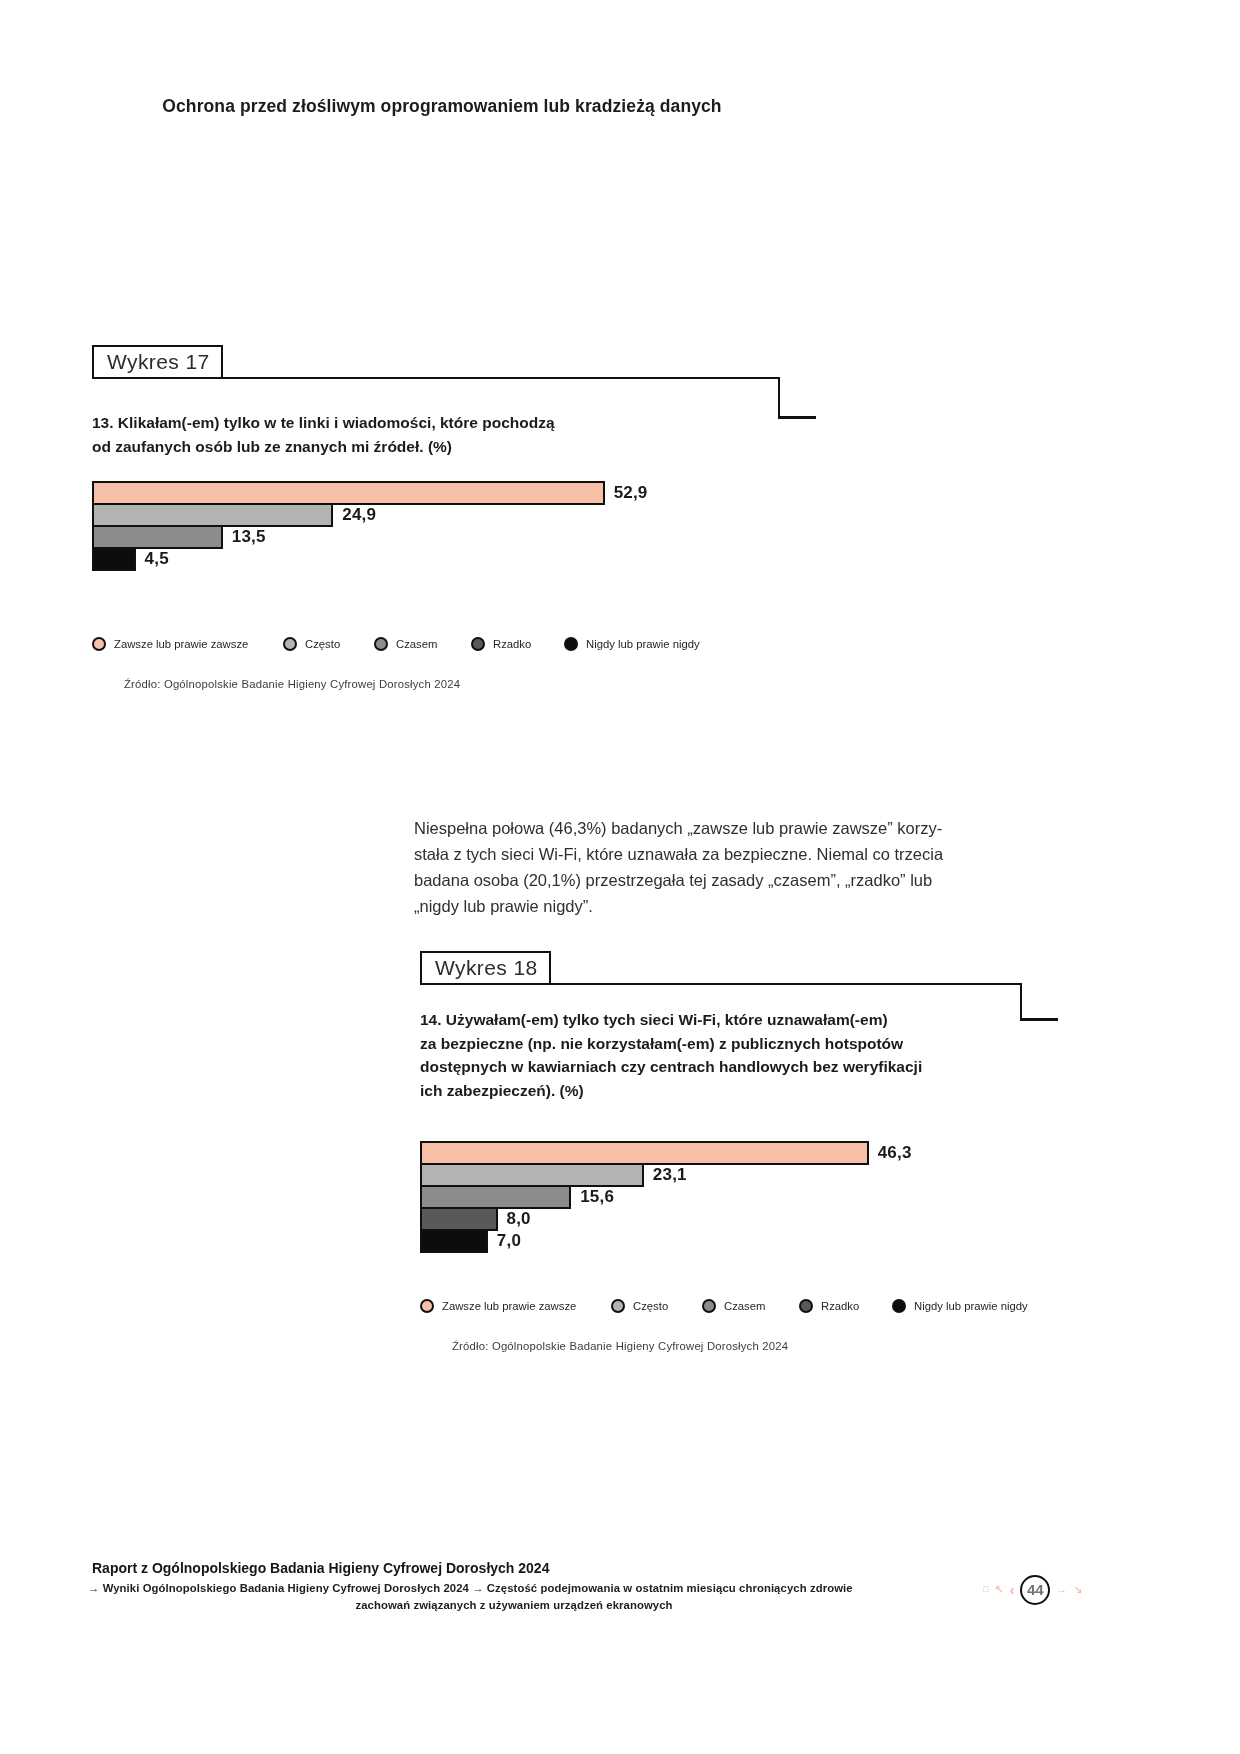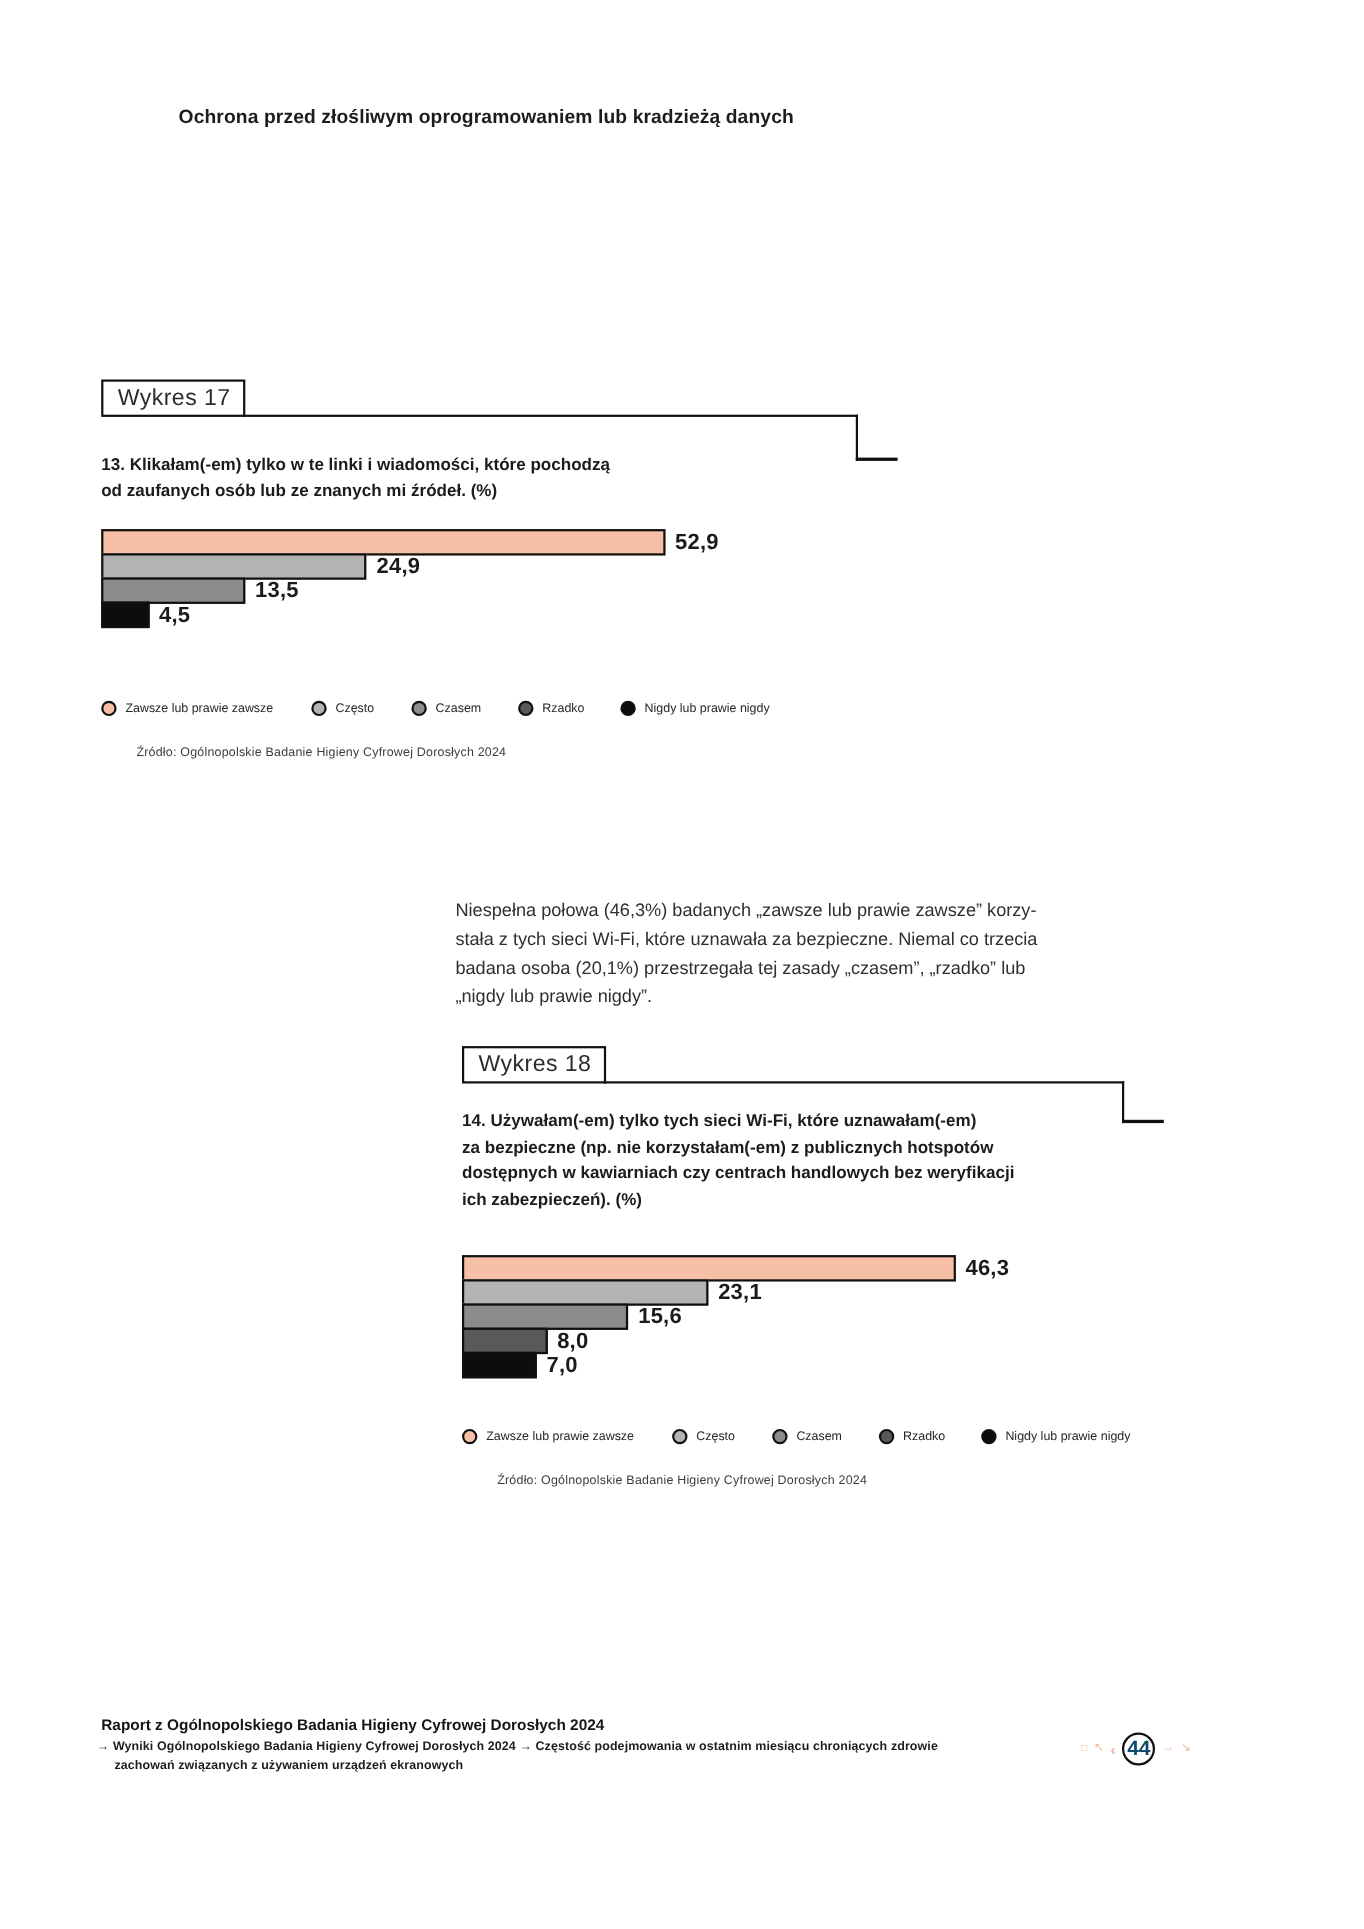--- a/index.html
+++ b/index.html
@@ -14,36 +14,36 @@
     width:131px;height:34px;border:2.5px solid #101010;box-sizing:border-box;
     display:flex;align-items:center;padding-left:13px;
     font-size:21px;font-weight:300;color:#2c2c2c;letter-spacing:0.4px;background:#fff;
   }
   .line{background:#101010;}
   .chart-title{white-space:pre-line;font-weight:bold;font-size:15.5px;line-height:23.5px;color:#1c1c1c;}
   .bars{width:533px;}
   .bar-row{position:relative;height:24px;margin-top:-2px;display:flex;align-items:center;}
   .bar-row:first-child{margin-top:0;}
   .bar{height:24px;border:2px solid #101010;box-sizing:border-box;flex:none;}
-  .bar-value{margin-left:9px;font-size:20px;font-weight:bold;color:#1b1b1b;letter-spacing:0.2px;}
+  .bar-value{margin-left:9px;font-size:17px;font-weight:bold;color:#1b1b1b;letter-spacing:0.2px;}
   .legend{display:flex;align-items:center;height:20px;}
   .legend-item{display:flex;align-items:center;flex:none;}
   .legend-dot{width:10px;height:10px;border-radius:50%;border:2px solid #101010;margin-right:8px;flex:none;}
   .legend-label{font-size:11.3px;color:#262626;white-space:nowrap;}
   .source{font-size:11.3px;color:#3d3d3d;letter-spacing:0.2px;margin-left:32px;}
   .footer-title{font-size:14px;font-weight:bold;color:#161616;}
   .footer-crumb{font-size:11.3px;font-weight:bold;color:#1d1d1d;letter-spacing:0.1px;}
   .pager{display:flex;align-items:center;gap:6px;height:31px;}
   .nav-icon{font-size:11px;line-height:1;}
   .nav-icon.sq{font-size:9px;}
   .nav-icon.chv{font-size:14px;font-weight:bold;}
   .page-badge{
     width:30px;height:30px;border:2px solid #101010;border-radius:50%;box-sizing:border-box;
     display:flex;align-items:center;justify-content:center;
-    font-size:19px;font-weight:bold;color:#0c4a6e;background:#fff;flex:none;
+    font-size:15px;font-weight:bold;color:#737373;background:#fff;flex:none;
   }
 </style>
 </head>
 <body>
 
 <div class="page">
 
   <div class="abs section-heading" style="left:92px;top:96px;width:700px;text-align:center;">Ochrona przed złośliwym oprogramowaniem lub kradzieżą danych</div>
 
 
@@ -161,21 +161,21 @@
       <div class="legend-item">
         <span class="legend-dot" style="background: rgb(13, 13, 13);"></span>
         <span class="legend-label">Nigdy lub prawie nigdy</span>
       </div>
     </div>
 
   <div class="abs source" style="left:420px;top:1340px;width:500px;">Źródło: Ogólnopolskie Badanie Higieny Cyfrowej Dorosłych 2024</div>
 
   <div class="abs footer-title" style="left:92px;top:1560px;width:700px;">Raport z Ogólnopolskiego Badania Higieny Cyfrowej Dorosłych 2024</div>
   <div class="abs footer-crumb" style="left:88px;top:1582px;width:820px;">→ Wyniki Ogólnopolskiego Badania Higieny Cyfrowej Dorosłych 2024 → Częstość podejmowania w ostatnim miesiącu chroniących zdrowie</div>
-  <div class="abs footer-crumb" style="left:104px;top:1599px;width:820px;">zachowań związanych z używaniem urządzeń ekranowych</div>
+  <div class="abs footer-crumb" style="left:104px;top:1599px;width:820px;text-align:center;">zachowań związanych z używaniem urządzeń ekranowych</div>
 
   <div class="abs pager" style="left:983px;top:1574px;">
     <span class="nav-icon sq" style="color: rgb(242, 181, 156);">□</span>
     <span class="nav-icon" style="color: rgb(242, 181, 156);">↖</span>
     <span class="nav-icon chv" style="color: rgb(242, 181, 156);">‹</span>
     <span class="page-badge">44</span>
     <span class="nav-icon" style="color: rgb(242, 181, 156);">→</span>
     <span class="nav-icon" style="color: rgb(242, 181, 156);">↘</span>
   </div>
 

